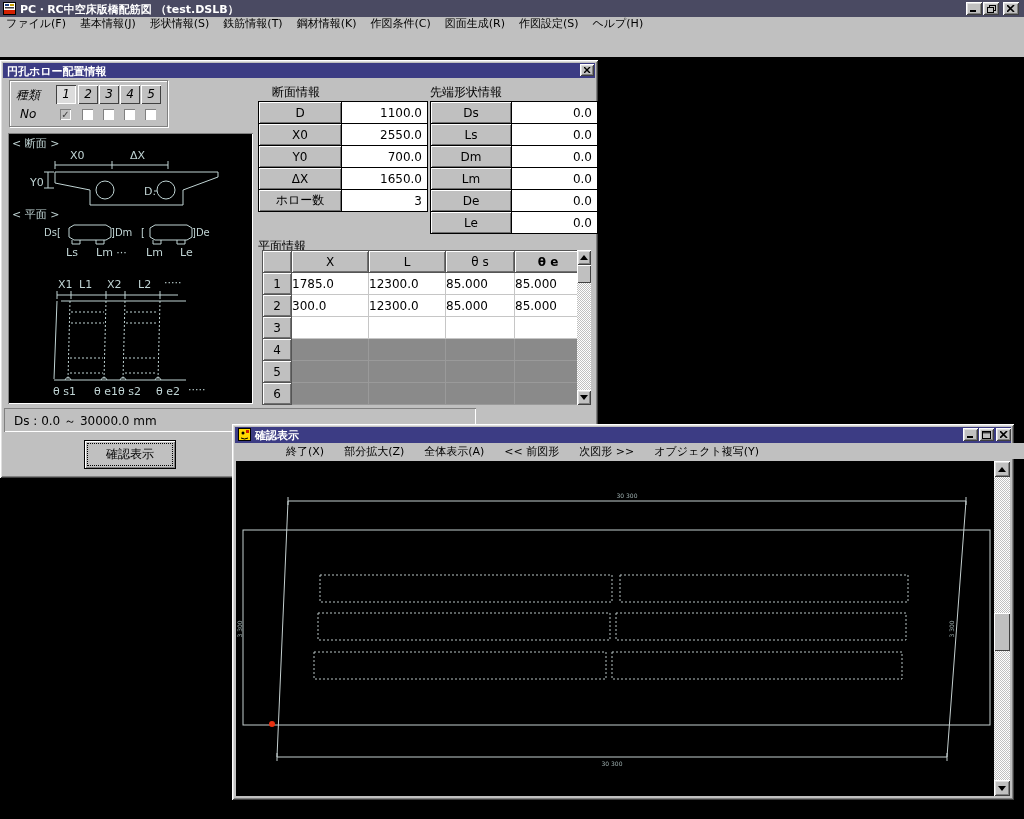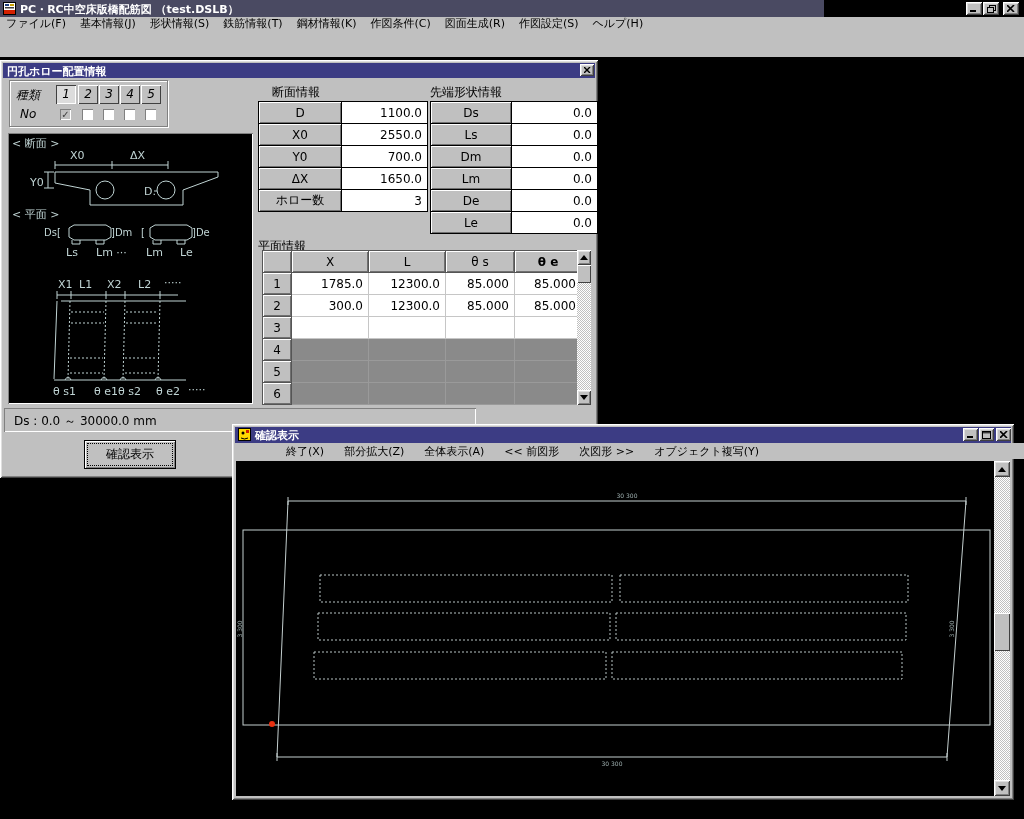--- a/index.html
+++ b/index.html
@@ -17,21 +17,21 @@
   .capbtn{width:16px;height:13px;background:#c0c0c0;display:flex;align-items:center;justify-content:center;
         box-shadow:inset 1px 1px 0 #fff, inset -1px -1px 0 #404040, inset 2px 2px 0 #dfdfdf, inset -2px -2px 0 #808080;}
   .menuitem{display:inline-block;padding:0 2px;font-size:11px;white-space:nowrap;}
   table{border-collapse:collapse;table-layout:fixed;}
   td{font-size:12px;padding:0;height:21px;overflow:hidden;white-space:nowrap;}
   .lblcell{background:#c0c0c0;text-align:center;border:1px solid #000;
            box-shadow:inset 1px 1px 0 #fff, inset -1px -1px 0 #707070;}
   .valcell{background:#fff;text-align:right;padding-right:5px;border:1px solid #000;}
   .gridhead{background:#c0c0c0;text-align:center;border:1px solid #555;
             box-shadow:inset 1px 1px 0 #fff, inset -1px -1px 0 #707070;}
-  .gridcell{background:#fff;text-align:right;padding-right:5px;border:1px solid #c6c6c6;}
+  .gridcell{background:#fff;padding-right:5px;border:1px solid #c6c6c6;}
   .gridcell.off{background:#8a8a8a;border-color:#9a9a9a;}
   .sbtrack{background:#d8d8d8;background-image:repeating-conic-gradient(#c0c0c0 0% 25%, #ffffff 0% 50%);background-size:2px 2px;}
   .sbbtn{position:absolute;background:#c0c0c0;display:flex;align-items:center;justify-content:center;
          box-shadow:inset 1px 1px 0 #fff, inset -1px -1px 0 #404040, inset 2px 2px 0 #dfdfdf, inset -2px -2px 0 #808080;}
   .arrow-up{width:0;height:0;border:4px solid transparent;border-bottom:5px solid #000;margin-top:-4px;}
   .arrow-dn{width:0;height:0;border:4px solid transparent;border-top:5px solid #000;margin-bottom:-4px;}
   .etched{border:1px solid #808080;box-shadow:inset 1px 1px 0 #fff, 1px 1px 0 #fff;font-style:italic;}
   svg text{font-family:"DejaVu Sans","Liberation Sans",sans-serif;}
 </style>
 </head>
@@ -43,21 +43,21 @@
       <path d="M1 1.5 H15 L12.5 6.5 H3.5 Z" fill="none" stroke="#000"></path>
       <circle cx="6" cy="4" r="1.6" fill="none" stroke="#000"></circle>
       <circle cx="10" cy="4" r="1.6" fill="none" stroke="#000"></circle>
       <path d="M3.5 6.5 h9 v2.5 h-9 z" fill="none" stroke="#000"></path>
     </g>
   </defs>
 </svg>
 
 <div class="abs" style="left:0;top:0;width:1024px;height:819px;">
 
-  <div class="abs titlebar" style="left:0;top:0;width:824px;height:17px;background:#4a4a62;">
+  <div class="abs titlebar" style="left:0;top:0;width:1024px;height:17px;background:#4a4a62;">
     <span class="abs" style="left:3px;top:2px;width:13px;height:13px;">
       <svg width="13" height="13">
           <rect x="0.5" y="0.5" width="12" height="12" fill="#fff" stroke="#000"></rect>
         <rect x="1" y="8" width="11" height="4" fill="#d42000"></rect>
         <rect x="2" y="2" width="4" height="2" fill="#204080"></rect>
           <rect x="7" y="2" width="4" height="2" fill="#c8a000"></rect>
         <rect x="2" y="5" width="9" height="1.5" fill="#404040"></rect>
         </svg>
     </span>
     <span class="abs" style="left:20px;top:2px;white-space:nowrap;">PC・RC中空床版橋配筋図 （test.DSLB）</span>

